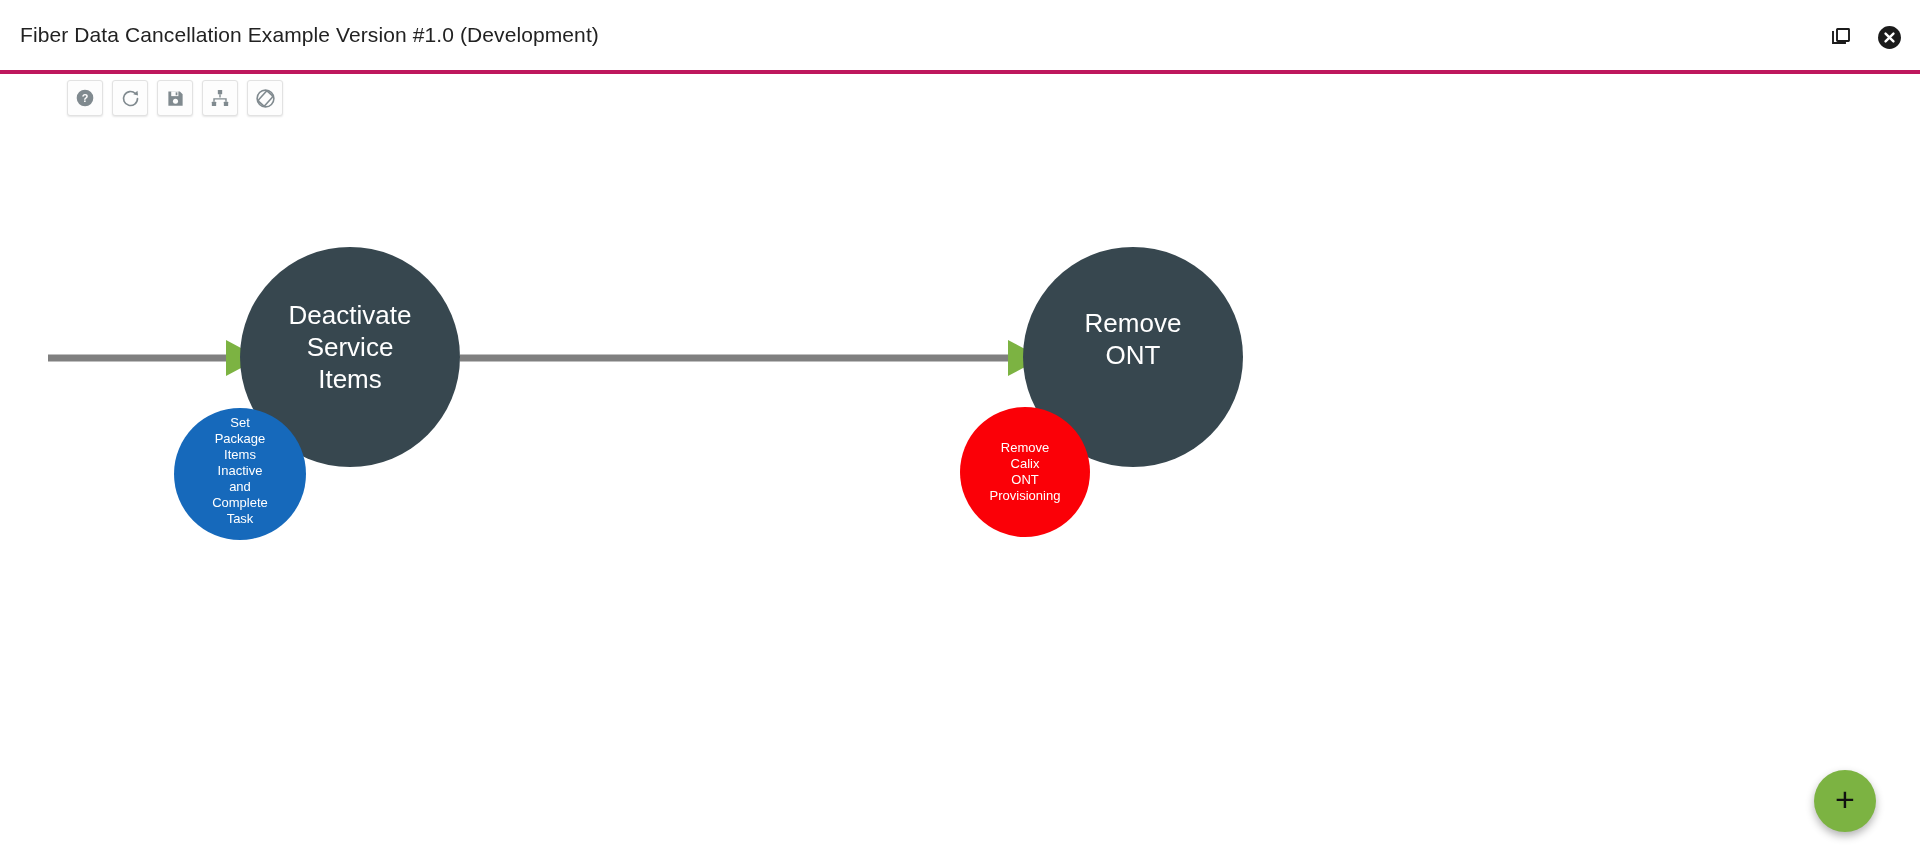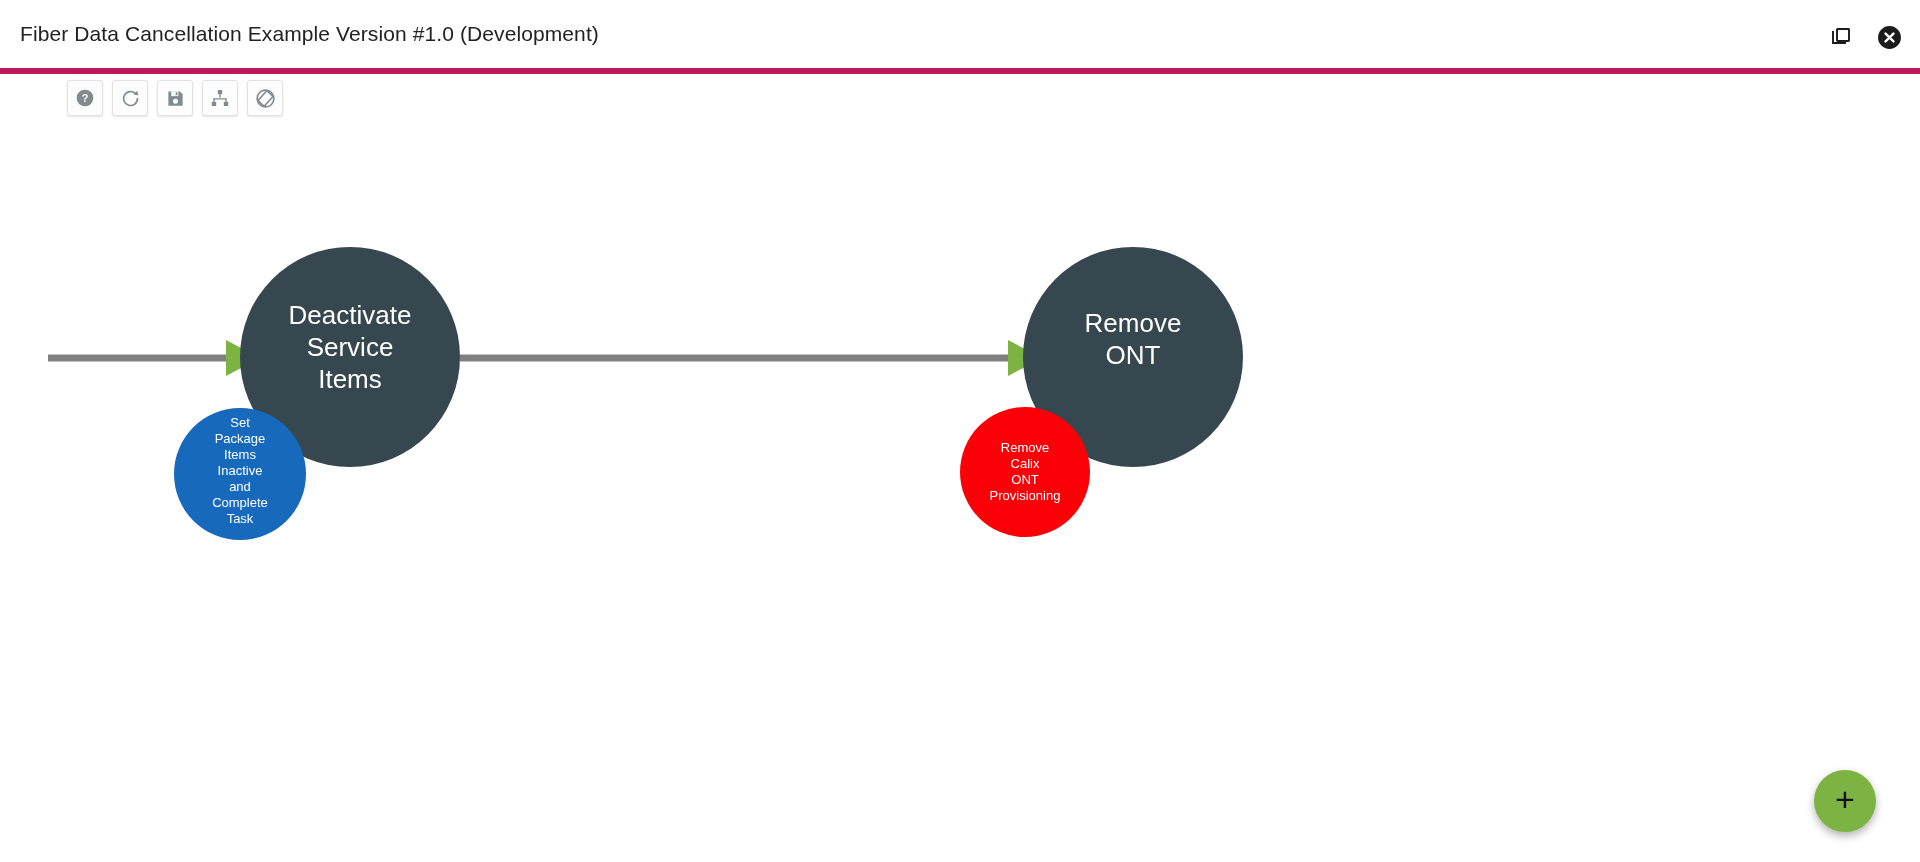--- a/index.html
+++ b/index.html
@@ -18,21 +18,21 @@
     width: 1920px;
     height: 862px;
     background: #ffffff;
   }
   .titlebar {
     position: absolute;
     top: 0; left: 0;
     width: 1920px;
     height: 74px;
     background: #ffffff;
-    border-bottom: 6px solid #be185d;
+    border-bottom: 4px solid #be185d;
     display: flex;
     align-items: center;
   }
   .window-title {
     margin-left: 20px;
     font-size: 21px;
     color: #222222;
     font-weight: 400;
     letter-spacing: 0.1px;
     white-space: nowrap;

